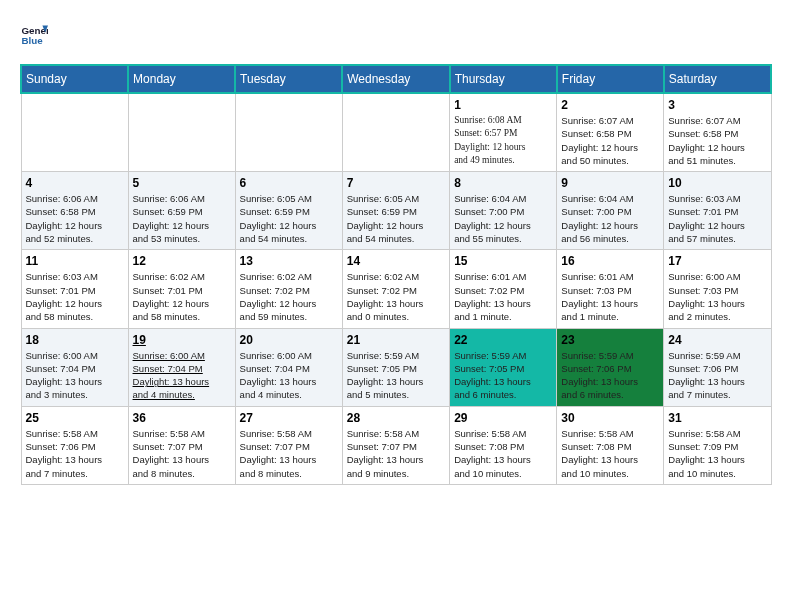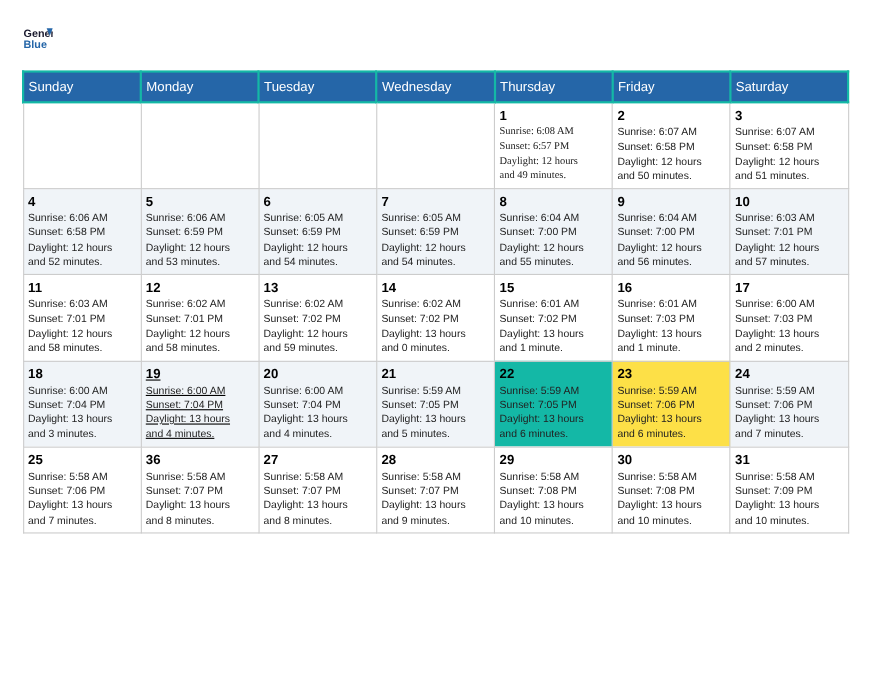--- a/index.html
+++ b/index.html
@@ -270,21 +270,21 @@
 Daylight: 13 hours
 and 5 minutes.</div>
         </td>
         <td style="background: #14b8a6;">
           <div class="day-num">22</div>
           <div class="day-info" style="white-space: pre-line;">Sunrise: 5:59 AM
 Sunset: 7:05 PM
 Daylight: 13 hours
 and 6 minutes.</div>
         </td>
-        <td style="background: #fde047;">
+        <td style="background: #15803d;">
           <div class="day-num">23</div>
           <div class="day-info" style="white-space: pre-line;">Sunrise: 5:59 AM
 Sunset: 7:06 PM
 Daylight: 13 hours
 and 6 minutes.</div>
         </td>
         <td style="background: rgb(240, 244, 248);">
           <div class="day-num">24</div>
           <div class="day-info" style="white-space: pre-line;">Sunrise: 5:59 AM
 Sunset: 7:06 PM

